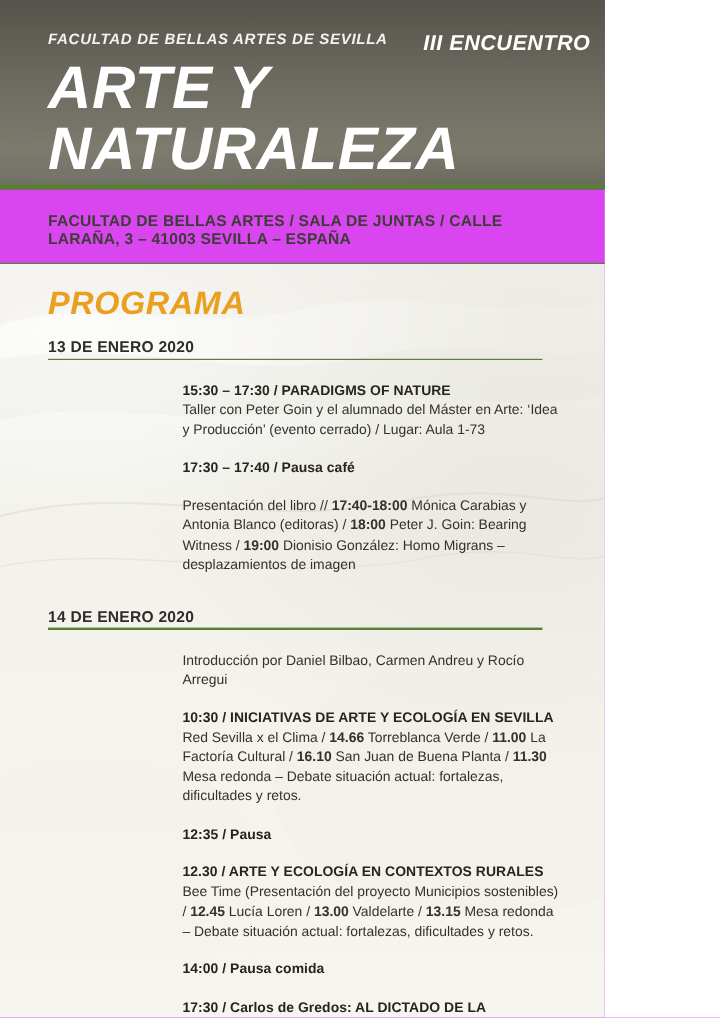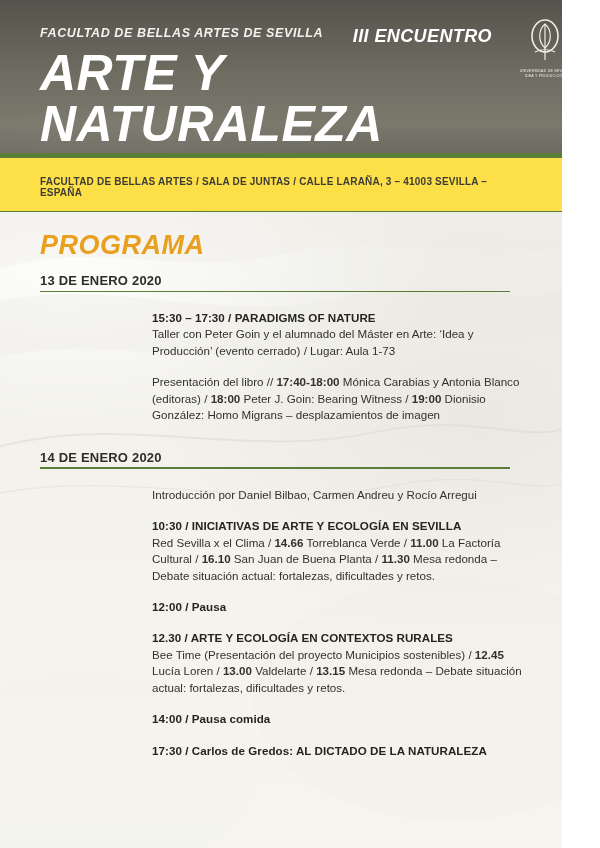--- a/index.html
+++ b/index.html
@@ -8,23 +8,23 @@
   }
   body {
     width: 600px;
     height: 848px;
     font-family: "Liberation Sans", sans-serif;
     background: #ffffff;
     overflow: hidden;
   }
   .poster {
     position: relative;
-    width: 562px;
+    width: 504px;
     height: 848px;
-    background: #fde047;
+    background: #d946ef;
     overflow: hidden;
   }
 
   
   .header {
     position: relative;
     width: 600px;
     height: 158px;
     background: #6f6c62;
     background-image:
@@ -102,21 +102,21 @@
     color: #efeee9;
     text-align: center;
     letter-spacing: 0.2px;
     text-transform: uppercase;
   }
 
   
   .venue {
     position: relative;
     padding: 18px 40px 14px 40px;
-    font-size: 10px;
+    font-size: 13px;
     font-weight: bold;
     letter-spacing: 0.2px;
     color: #3e3c36;
     text-transform: uppercase;
   }
   .venue::after {
     content: "";
     position: absolute;
     left: 0; right: 0; bottom: 0;
     height: 1.5px;
@@ -236,41 +236,45 @@
       <div class="programa">PROGRAMA</div>
 
       <div class="day-head">13 DE ENERO 2020</div>
       <div class="entries">
 
         <div class="entry">
           <div class="entry-head">15:30 – 17:30 / PARADIGMS OF NATURE</div>
           <div class="entry-body">Taller con Peter Goin y el alumnado del Máster en Arte: ‘Idea y Producción’ (evento cerrado) / Lugar: Aula 1-73</div>
         </div>
 
+        <div class="entry">
+          <div class="entry-head">17:30 – 17:40 / Pausa café</div>
+
+        </div>
 
         <div class="entry">
           <div class="entry-body">Presentación del libro // <b>17:40-18:00</b> Mónica Carabias y Antonia Blanco (editoras) / <b>18:00</b> Peter J. Goin: Bearing Witness / <b>19:00</b> Dionisio González: Homo Migrans – desplazamientos de imagen</div>
         </div>
 
       </div>
 
       <div class="day-head second">14 DE ENERO 2020</div>
       <div class="entries">
 
         <div class="entry">
           <div class="entry-body">Introducción por Daniel Bilbao, Carmen Andreu y Rocío Arregui</div>
         </div>
 
         <div class="entry">
           <div class="entry-head">10:30 / INICIATIVAS DE ARTE Y ECOLOGÍA EN SEVILLA</div>
           <div class="entry-body">Red Sevilla x el Clima / <b>14.66</b> Torreblanca Verde / <b>11.00</b> La Factoría Cultural / <b>16.10</b> San Juan de Buena Planta / <b>11.30</b> Mesa redonda – Debate situación actual: fortalezas, dificultades y retos.</div>
         </div>
 
         <div class="entry">
-          <div class="entry-head">12:00 / Pausa</div>
+          <div class="entry-head">12:35 / Pausa</div>
 
         </div>
 
         <div class="entry">
           <div class="entry-head">12.30 / ARTE Y ECOLOGÍA EN CONTEXTOS RURALES</div>
           <div class="entry-body">Bee Time (Presentación del proyecto Municipios sostenibles)  / <b>12.45</b> Lucía Loren / <b>13.00</b> Valdelarte / <b>13.15</b> Mesa redonda – Debate situación actual: fortalezas, dificultades y retos.</div>
         </div>
 
         <div class="entry">
           <div class="entry-head">14:00 / Pausa comida</div>

